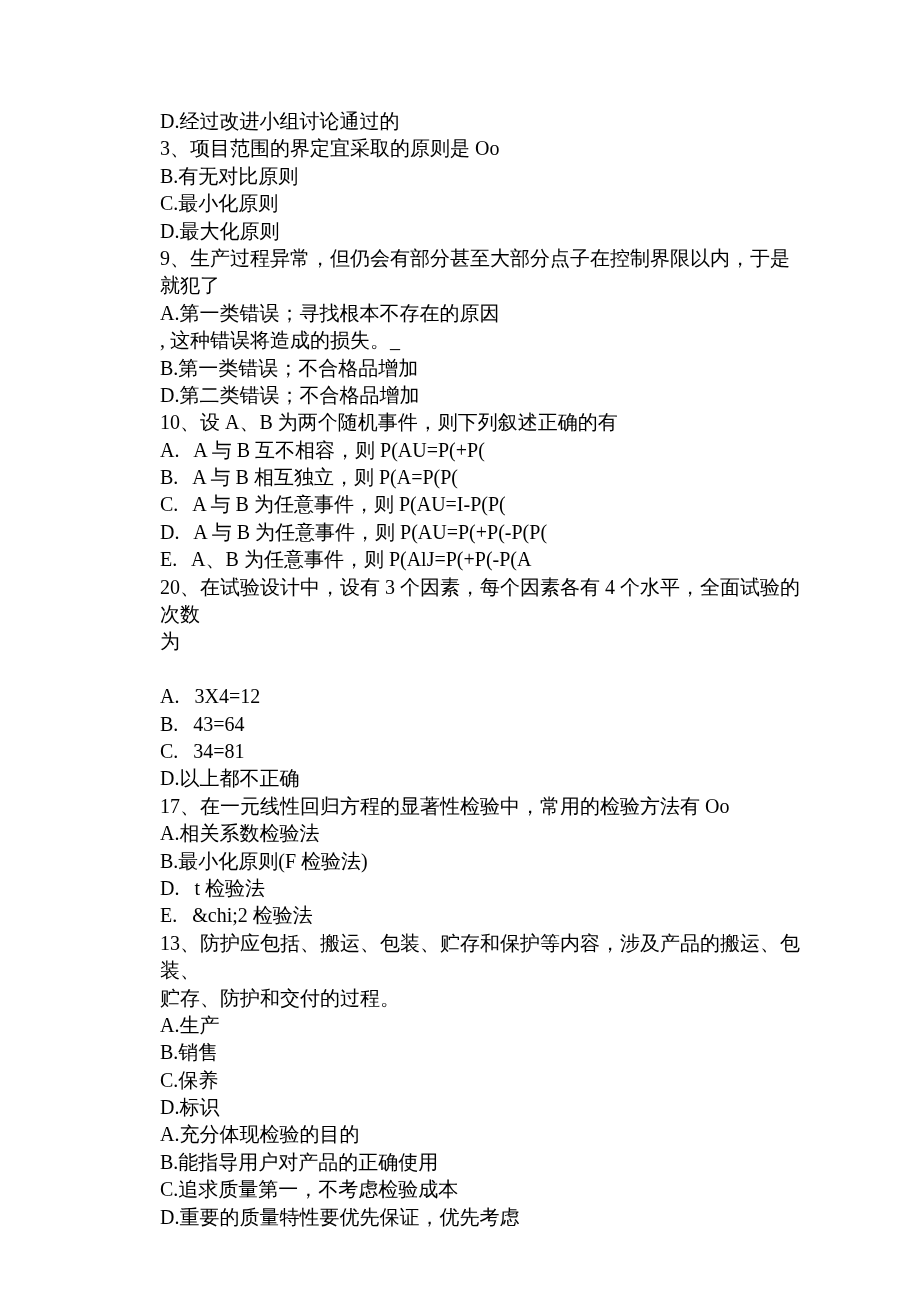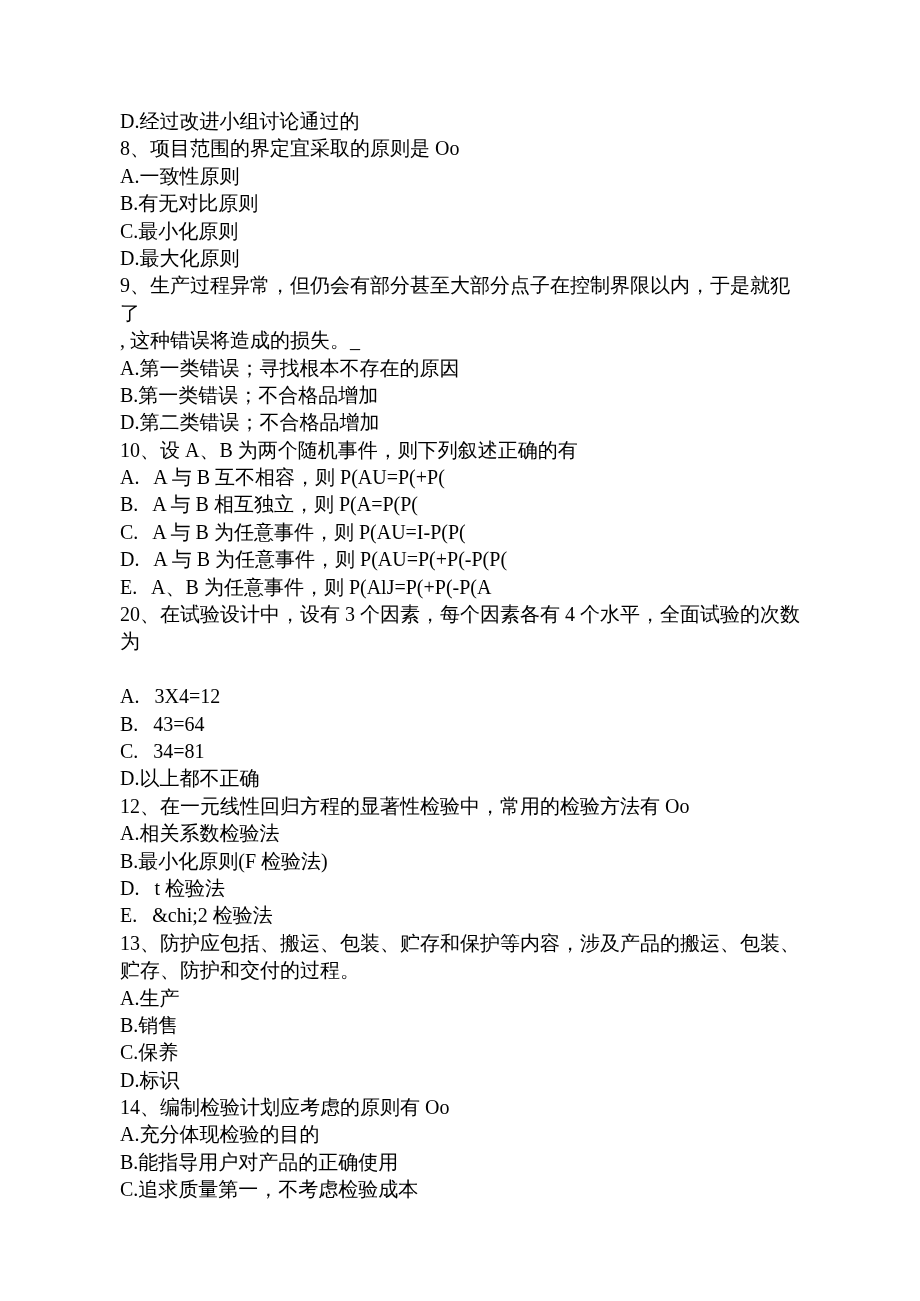--- a/index.html
+++ b/index.html
@@ -12,58 +12,58 @@
     color: #000000;
     line-height: 1.37;
   }
   .page {
     padding: 108px 120px 60px 120px;
     width: 680px;
   }
   .line {
     display: block;
     white-space: pre-wrap;
+    margin-left: 40px;
   }
 </style>
 </head>
 <body>
 
 <div class="page">
   <span class="line">D.经过改进小组讨论通过的</span>
-  <span class="line">8、项目范围的界定宜采取的原则是 Oo</span>
-  <span class="line">A.一致性原则</span>
+  <span class="line">3、项目范围的界定宜采取的原则是 Oo</span>
   <span class="line">B.有无对比原则</span>
   <span class="line">C.最小化原则</span>
   <span class="line">D.最大化原则</span>
   <span class="line">9、生产过程异常，但仍会有部分甚至大部分点子在控制界限以内，于是就犯了</span>
+  <span class="line">A.第一类错误；寻找根本不存在的原因</span>
   <span class="line">, 这种错误将造成的损失。_</span>
-  <span class="line">A.第一类错误；寻找根本不存在的原因</span>
   <span class="line">B.第一类错误；不合格品增加</span>
   <span class="line">D.第二类错误；不合格品增加</span>
   <span class="line">10、设 A、B 为两个随机事件，则下列叙述正确的有</span>
   <span class="line">A.   A 与 B 互不相容，则 P(AU=P(+P(</span>
   <span class="line">B.   A 与 B 相互独立，则 P(A=P(P(</span>
   <span class="line">C.   A 与 B 为任意事件，则 P(AU=I-P(P(</span>
   <span class="line">D.   A 与 B 为任意事件，则 P(AU=P(+P(-P(P(</span>
   <span class="line">E.   A、B 为任意事件，则 P(AlJ=P(+P(-P(A</span>
   <span class="line">20、在试验设计中，设有 3 个因素，每个因素各有 4 个水平，全面试验的次数</span>
   <span class="line">为</span>
   <span class="line">&nbsp;</span>
   <span class="line">A.   3X4=12</span>
   <span class="line">B.   43=64</span>
   <span class="line">C.   34=81</span>
   <span class="line">D.以上都不正确</span>
-  <span class="line">12、在一元线性回归方程的显著性检验中，常用的检验方法有 Oo</span>
+  <span class="line">17、在一元线性回归方程的显著性检验中，常用的检验方法有 Oo</span>
   <span class="line">A.相关系数检验法</span>
   <span class="line">B.最小化原则(F 检验法)</span>
   <span class="line">D.   t 检验法</span>
   <span class="line">E.   &amp;chi;2 检验法</span>
   <span class="line">13、防护应包括、搬运、包装、贮存和保护等内容，涉及产品的搬运、包装、</span>
   <span class="line">贮存、防护和交付的过程。</span>
   <span class="line">A.生产</span>
   <span class="line">B.销售</span>
   <span class="line">C.保养</span>
   <span class="line">D.标识</span>
-  <span class="line">14、编制检验计划应考虑的原则有 Oo</span>
   <span class="line">A.充分体现检验的目的</span>
   <span class="line">B.能指导用户对产品的正确使用</span>
   <span class="line">C.追求质量第一，不考虑检验成本</span>
+  <span class="line">D.重要的质量特性要优先保证，优先考虑</span>
 </div>
 
 </body></html>

